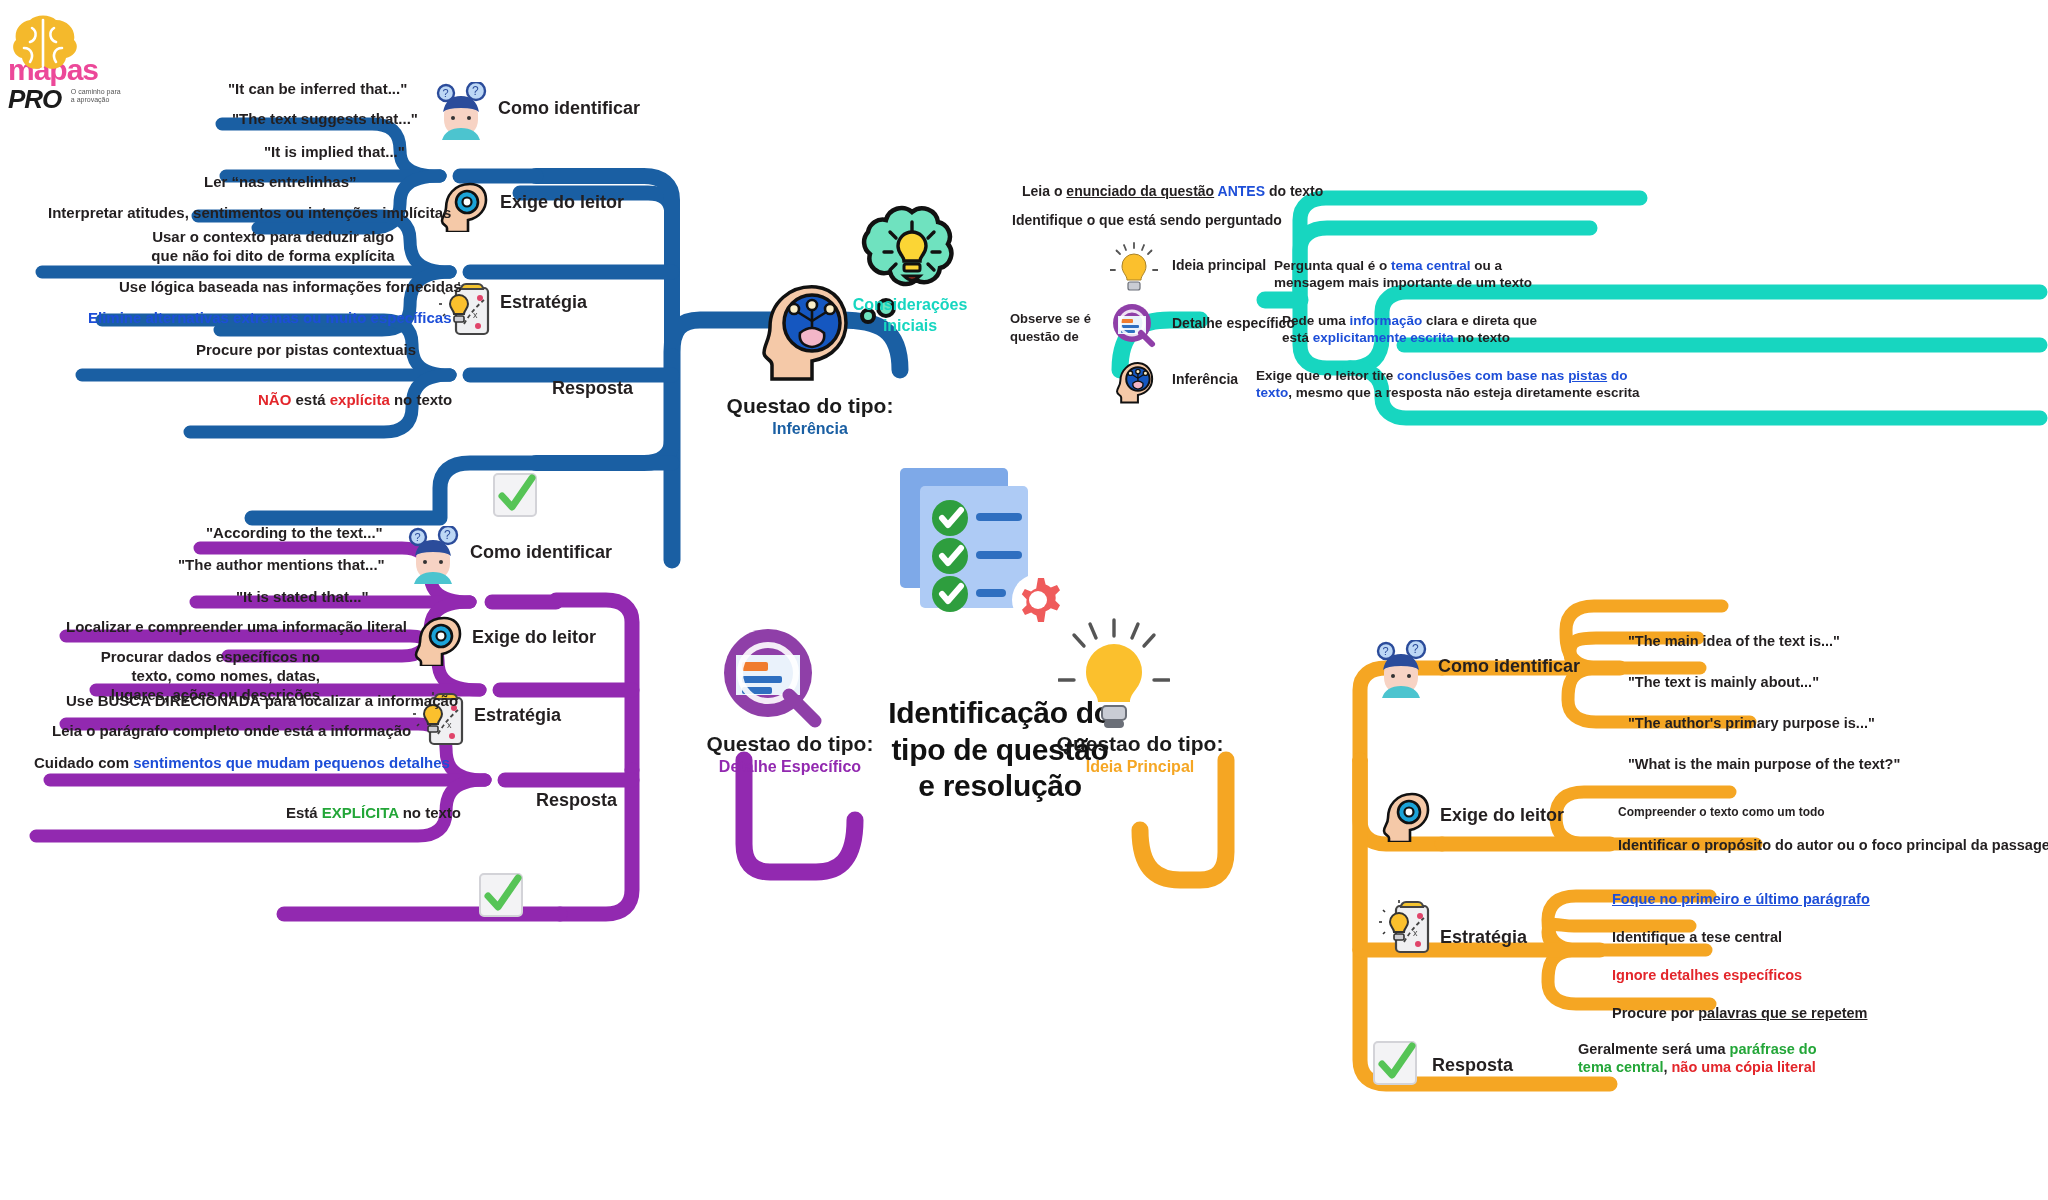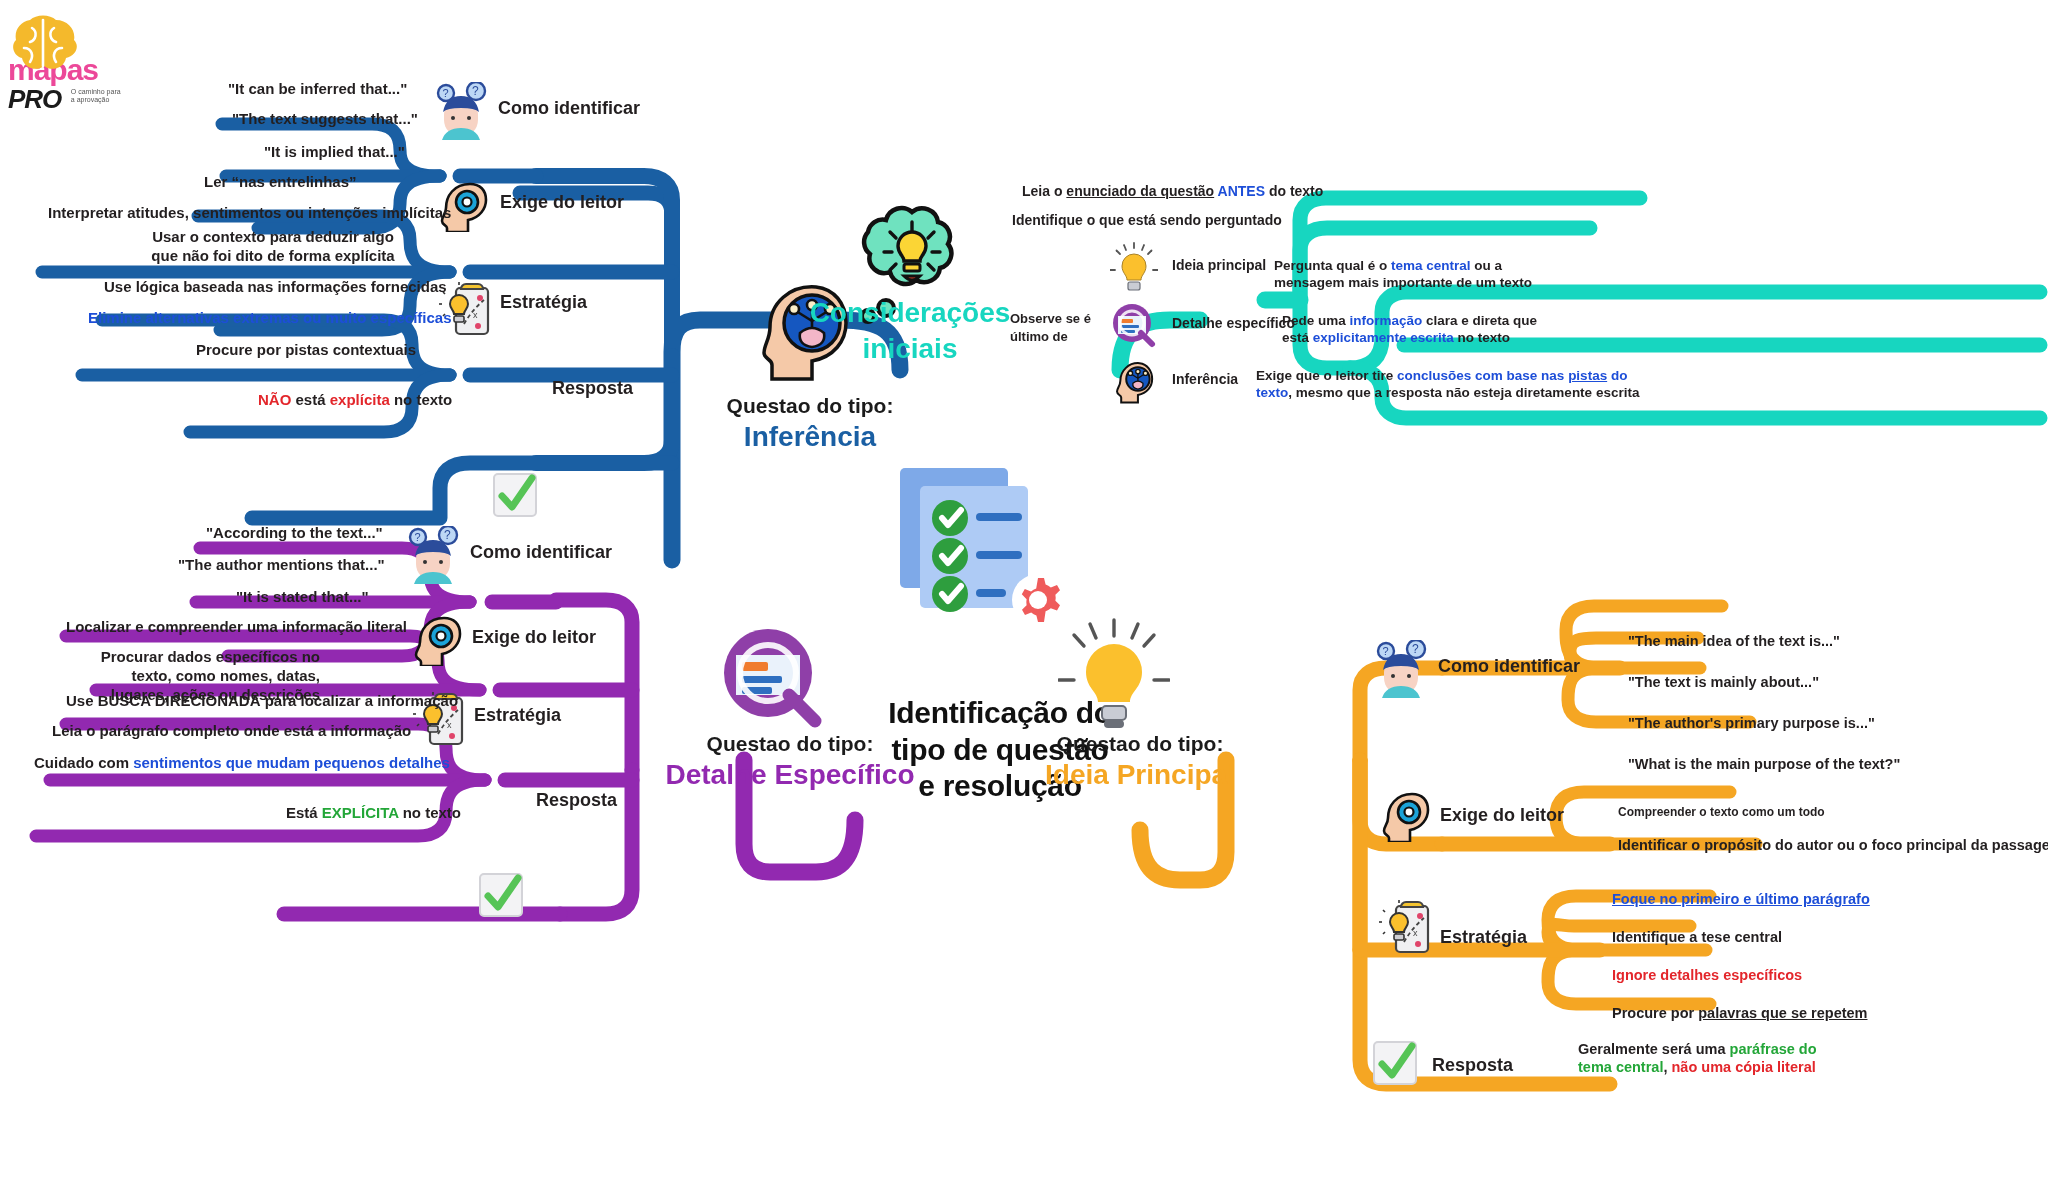--- a/index.html
+++ b/index.html
@@ -23,21 +23,21 @@
   
   .bt { position: absolute; font-weight: bold; color: #231f20; white-space: nowrap; }
 
   
   .center-title {
     position: absolute; text-align: center; font-weight: bold;
     color: #111; font-size: 30px; line-height: 1.22; letter-spacing: -0.3px;
   }
   .node-title { position: absolute; text-align: center; font-weight: bold; line-height: 1.3; }
   .node-title .t1 { color: #1b1b1b; font-size: 21px; display:block; }
-  .node-title .t2 { font-size: 28px; display:block; }
+  .node-title .t2 { font-size: 16px; display:block; }
 
   .brand { position: absolute; left: 8px; top: 56px; width: 180px; }
   .brand-word { font-size: 30px; font-weight: 800; color: #ec4899; letter-spacing: -1px; line-height: .92; }
   .brand-pro { font-size: 26px; font-weight: 800; color: #1b1b1b; font-style: italic; letter-spacing: -1px; }
   .brand-sub { font-size: 7px; color: #555; line-height: 1.15; display:inline-block; vertical-align: 6px; margin-left: 5px;}
 
   .ic { position: absolute; }
 </style>
 </head>
 <body>
@@ -269,21 +269,21 @@
   <div class="bt" style="left:552px;top:378px;font-size:18px">Resposta</div>
 
   <div class="lbl" style="left:228px;top:80px;font-size:15px;text-align:center">"It can be inferred that..."</div>
   <div class="lbl" style="left:232px;top:110px;font-size:15px">"The text suggests that..."</div>
   <div class="lbl" style="left:264px;top:143px;font-size:15px">"It is implied that..."</div>
 
   <div class="lbl" style="left:204px;top:173px;font-size:15px">Ler “nas entrelinhas”</div>
   <div class="lbl" style="left:48px;top:204px;font-size:15px">Interpretar atitudes, sentimentos ou intenções implícitas</div>
   <div class="lbl wrap" style="left:148px;top:228px;font-size:15px;width:250px;text-align:center">Usar o contexto para deduzir algo que não foi dito de forma explícita</div>
 
-  <div class="lbl" style="left:104px;top:278px;font-size:15px">Use lógica baseada nas informações fornecidas</div>
+  <div class="lbl" style="left:119px;top:278px;font-size:15px">Use lógica baseada nas informações fornecidas</div>
   <div class="lbl r" style="left:88px;top:309px;font-size:15px">Elimine alternativas extremas ou muito específicas</div>
   <div class="lbl" style="left:196px;top:341px;font-size:15px">Procure por pistas contextuais</div>
 
   <div class="lbl" style="left:258px;top:391px;font-size:15px">
     <span class="rr">NÃO</span> está <span class="rr">explícita</span> no texto
   </div>
 
   <svg class="ic" style="left:852px;top:202px" width="116" height="126" viewBox="0 0 116 126">
     <path d="M34,18 a16,16 0 0 1 26,-8 a16,16 0 0 1 26,10 a15,15 0 0 1 10,22 a15,15 0 0 1 -8,24
              a16,16 0 0 1 -24,12 a16,16 0 0 1 -26,-8 a15,15 0 0 1 -20,-18 a15,15 0 0 1 -2,-22
@@ -308,21 +308,21 @@
     <span class="t2" style="color:#17d6c0">iniciais</span>
   </div>
 
   <div class="lbl" style="left:1022px;top:183px;font-size:14px">
     Leia o <span class="u">enunciado da questão</span> <span class="r">ANTES</span> do texto
   </div>
   <div class="lbl" style="left:1012px;top:212px;font-size:14px">Identifique o que está sendo perguntado</div>
 
   <div class="lbl" style="left:1010px;top:310px;font-size:13px;line-height:1.4">
     <span>Observe se é</span><br>
-    <span>último de</span>
+    <span>questão de</span>
   </div>
 
   <svg class="ic" style="left:1110px;top:242px" width="48" height="52" viewBox="0 0 48 52">
     <path d="M12,24 a12,12 0 0 1 24,0 c0,7 -5,9 -5,14 h-14 c0,-5 -5,-7 -5,-14 Z" fill="#fbc02d" stroke="#a8822a" stroke-width="1"></path>
     <rect x="18" y="40" width="12" height="8" rx="2" fill="#c9ccd4" stroke="#6b6f78" stroke-width="1.2"></rect>
     <g stroke="#555" stroke-width="1.8" stroke-linecap="round">
       <path d="M24,6 v-5"></path>
         <path d="M10,12 l-3.5,-3.5"></path>
         <path d="M38,12 l3.5,-3.5"></path>
       <path d="M5,28 h-5"></path>

